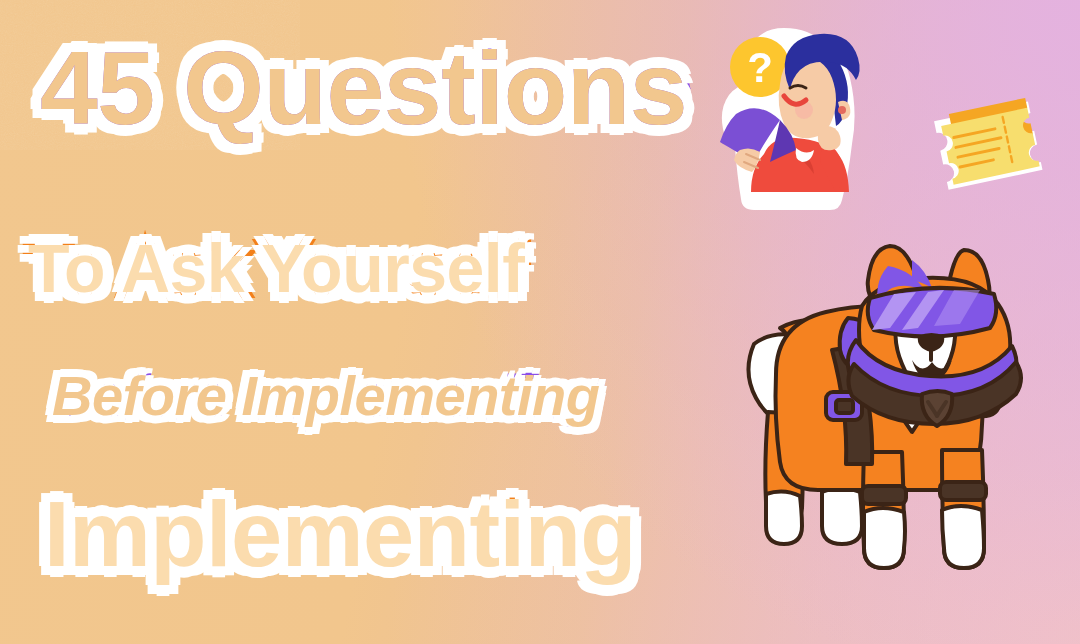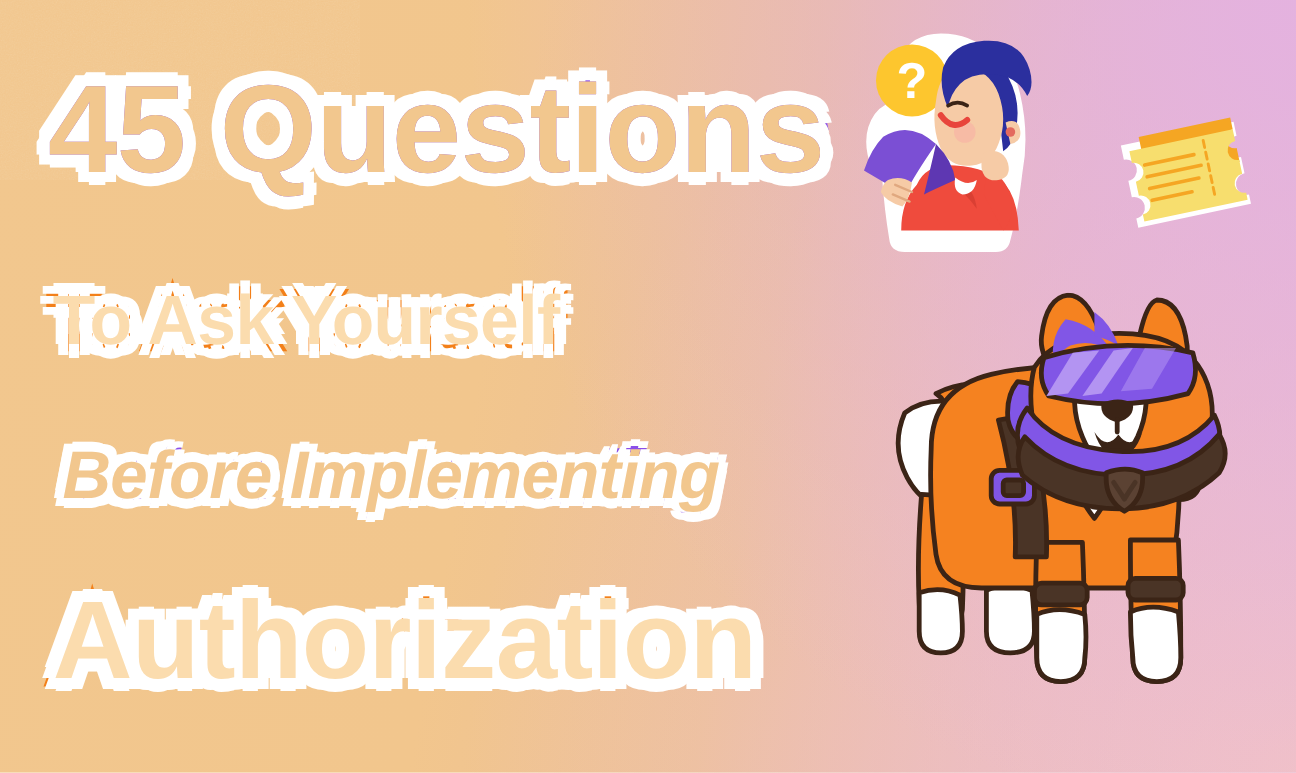--- a/index.html
+++ b/index.html
@@ -19,22 +19,22 @@
   }
 
   
   .title-block{position:absolute;left:0;top:0;width:720px;height:644px;}
   .line{position:absolute;white-space:nowrap;font-weight:900;letter-spacing:-.5px;}
 
   
   .purple{color:#F2C78E;}
   .orange{color:#FBDCAE;}
 
-  .l1{left:40px;top:52px;font-size:104px;line-height:112px;text-align:center;}
-  .l2{left:44px;top:226px;font-size:58px;line-height:84px;}
+  .l1{left:40px;top:32px;font-size:104px;line-height:112px;text-align:center;}
+  .l2{left:28px;top:226px;font-size:68px;line-height:84px;}
   .l3{left:52px;top:364px;font-size:56px;line-height:64px;}
   .l4{left:44px;top:484px;font-size:92px;line-height:100px;}
 
   .stroke-purple{
     -webkit-text-stroke:14px #8B4FE9;
     paint-order:stroke fill;
     text-shadow:
       0 0 0 #8B4FE9,
       -9px -9px 0 #FFFFFF,  9px -9px 0 #FFFFFF,
       -9px  9px 0 #FFFFFF,  9px  9px 0 #FFFFFF,
@@ -78,21 +78,21 @@
   </svg>
 
   <div class="title-block">
 
     <div class="line l1 purple stroke-purple">45 Questions</div>
 
     <div class="line l2 orange stroke-orange">To Ask Yourself</div>
 
     <div class="line l3 purple stroke-purple">Before Implementing</div>
 
-    <div class="line l4 orange stroke-orange">Authorization</div>
+    <div class="line l4 orange stroke-orange">Implementing</div>
   </div>
 
   <svg class="sticker" id="reader-sticker" viewBox="0 0 160 190">
     <g>
 
       <path d="M44 26 q10-20 34-20 q26 0 40 16 q20 8 26 34 q8 34 2 66 q-4 34 -10 56 q-2 10 -12 10 l-76 0 q-12 0 -13-11 q-4-24 -6-52 q-10-6 -12-18 q-4-20 6-34 q8-10 21-12 z" fill="#FFFFFF"></path>
 
       <circle cx="54" cy="45" r="30" fill="#FDC62E"></circle>
       <text x="54" y="60" text-anchor="middle" font-family="Liberation Sans, sans-serif" font-size="42" font-weight="700" fill="#FFFFFF">?</text>
 

